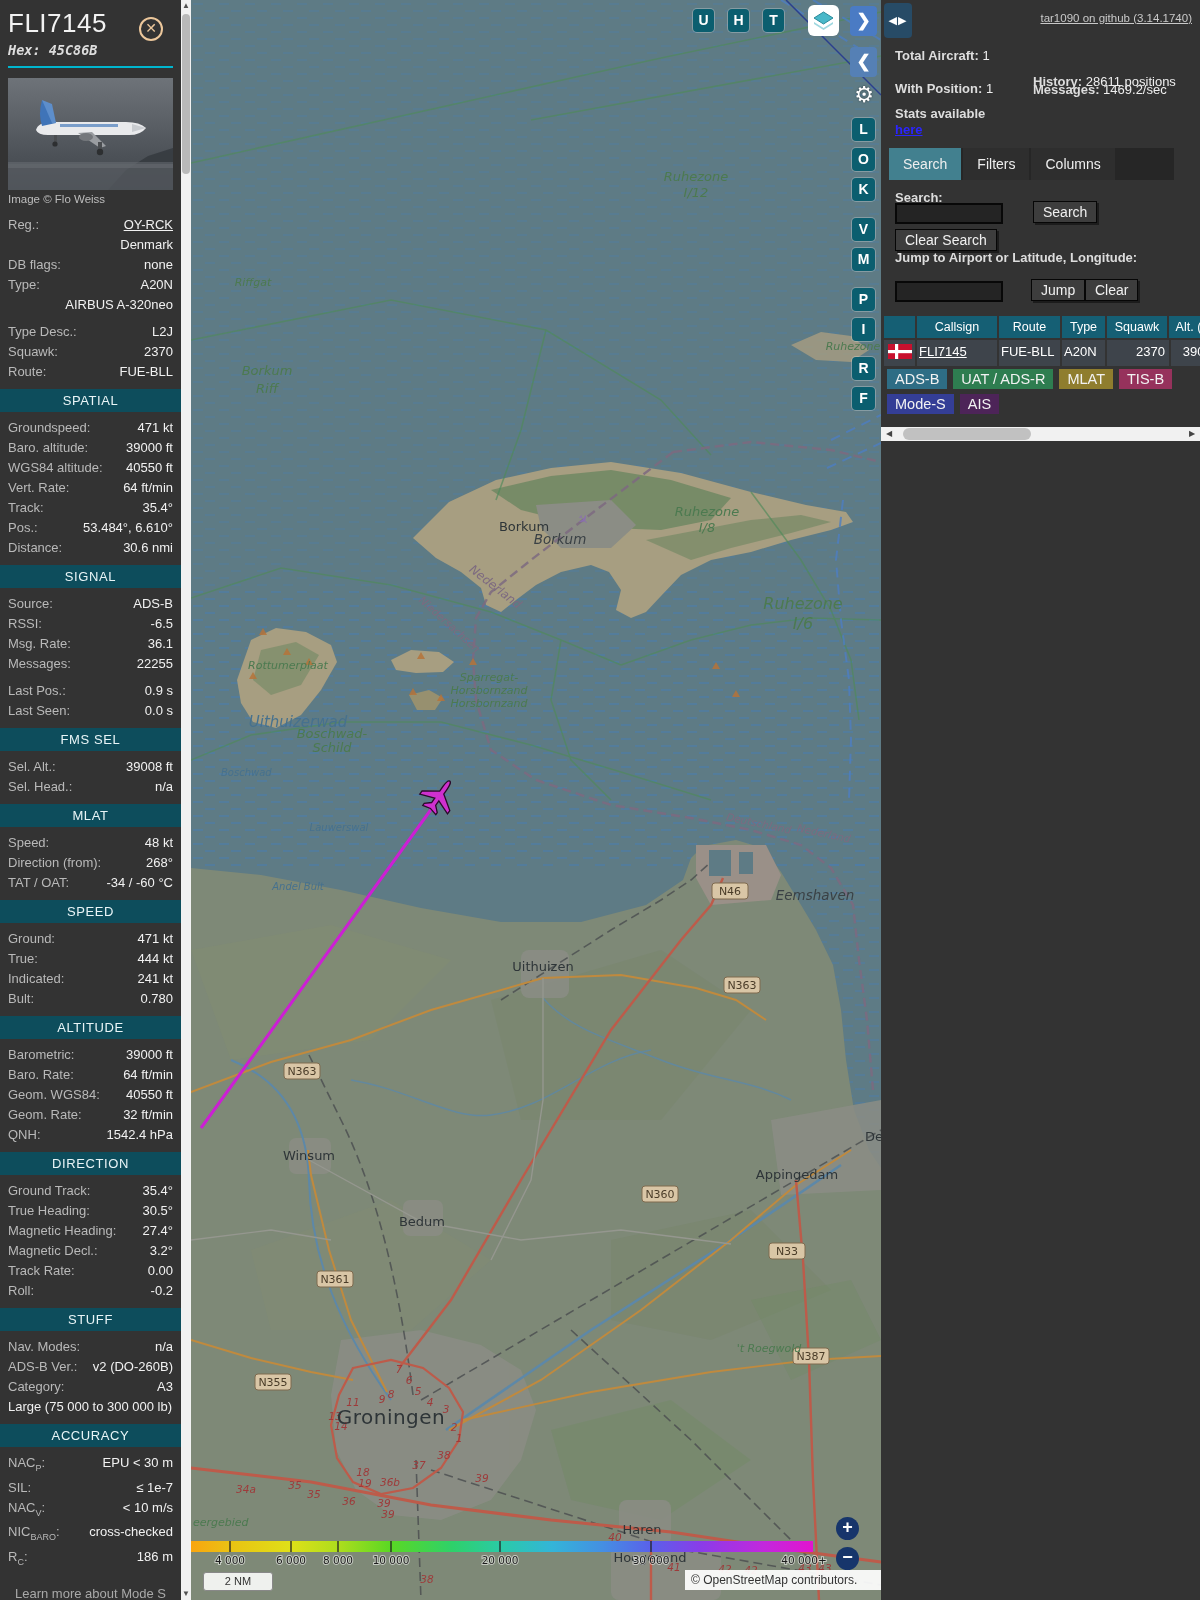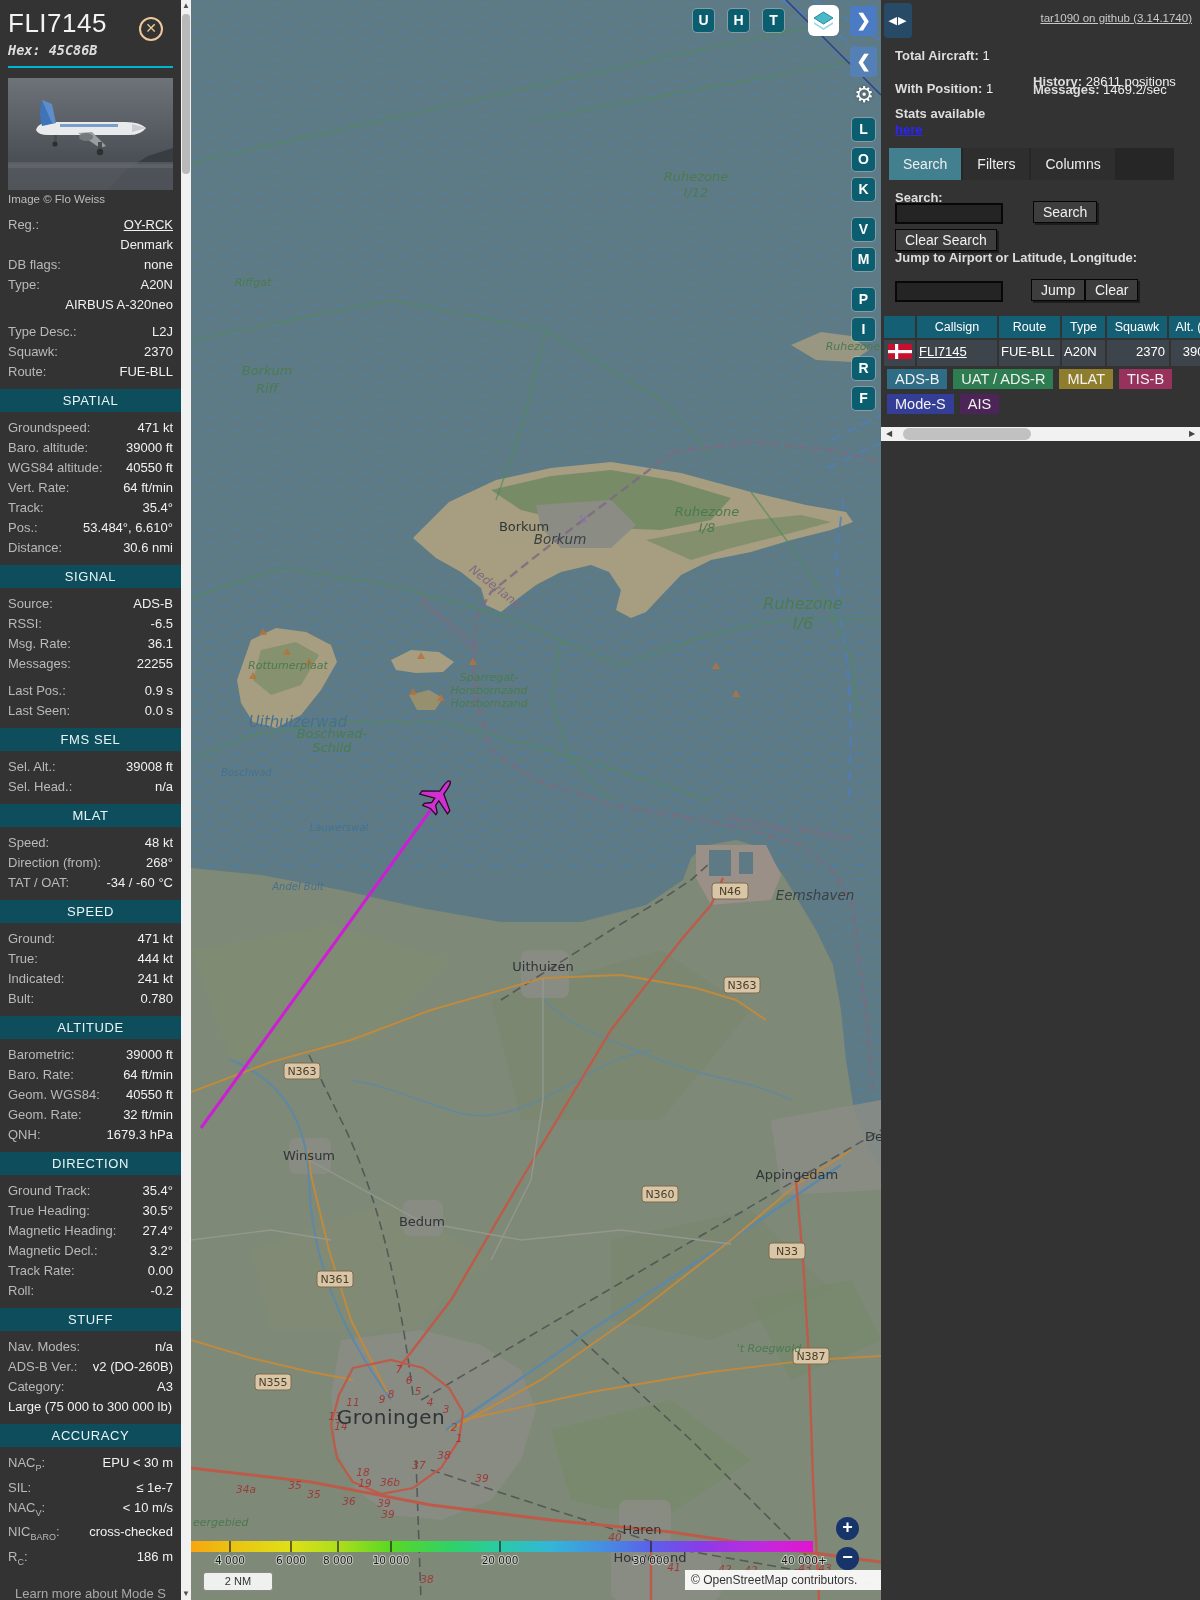--- a/index.html
+++ b/index.html
@@ -285,21 +285,21 @@
           <div class="row">
             <span class="l">Geom. WGS84:</span>
             <span class="v">40550 ft</span>
           </div>
           <div class="row">
             <span class="l">Geom. Rate:</span>
             <span class="v">32 ft/min</span>
           </div>
           <div class="row">
             <span class="l">QNH:</span>
-            <span class="v">1679.3 hPa</span>
+            <span class="v">1542.4 hPa</span>
           </div>
           <div class="sec-hdr">DIRECTION</div>
           <div class="row">
             <span class="l">Ground Track:</span>
             <span class="v">35.4°</span>
           </div>
           <div class="row">
             <span class="l">True Heading:</span>
             <span class="v">30.5°</span>
           </div>

